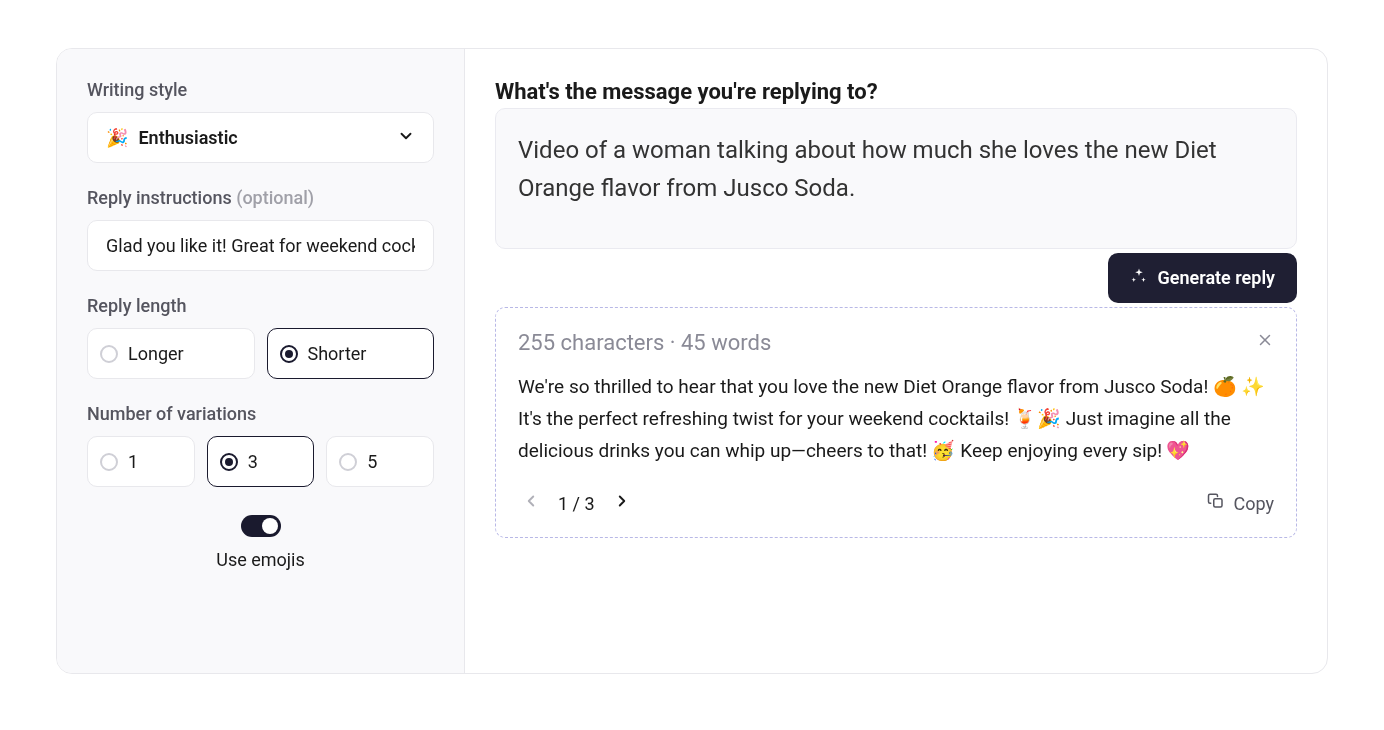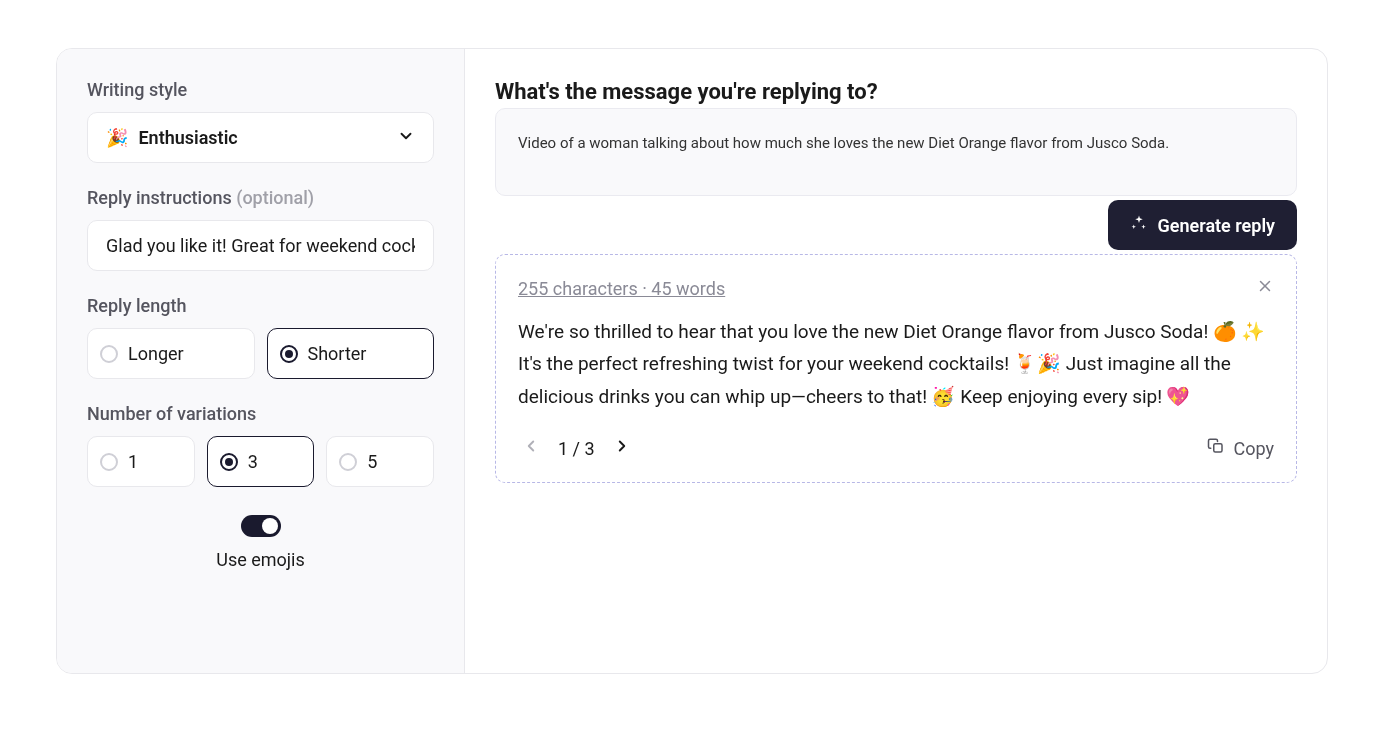--- a/index.html
+++ b/index.html
@@ -180,21 +180,21 @@
   .main-heading {
     font-size: 22px;
     font-weight: 700;
     color: #1a1a1a;
   }
   .message-box {
     background: #f9f9fb;
     border: 1px solid #eaeaf0;
     border-radius: 10px;
     padding: 22px 22px 40px 22px;
-    font-size: 15px;
+    font-size: 24px;
     color: #333;
     line-height: 1.6;
   }
   .generate-row {
     display: flex;
     justify-content: flex-end;
   }
   .generate-btn {
     background: #1f1f33;
     color: #fff;
@@ -217,23 +217,22 @@
     flex-direction: column;
     gap: 16px;
     position: relative;
   }
   .result-meta-row {
     display: flex;
     justify-content: space-between;
     align-items: center;
   }
   .result-meta {
-    font-size: 18px;
+    font-size: 22px;
     color: #8a8a96;
-    text-decoration: underline;
   }
   .close-x {
     font-size: 18px;
     color: #8a8a96;
     cursor: pointer;
     background: none;
     border: none;
   }
   .result-text {
     font-size: 19px;

